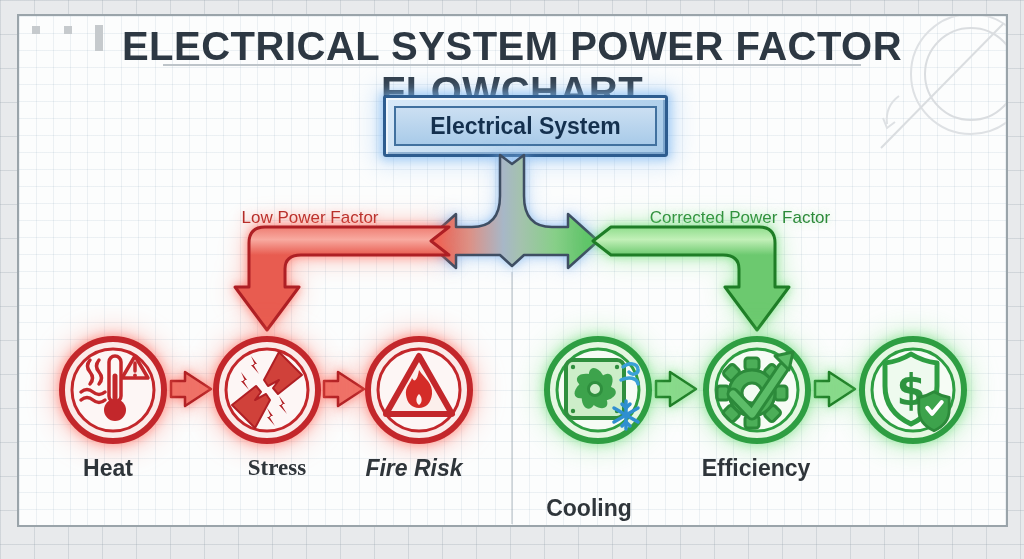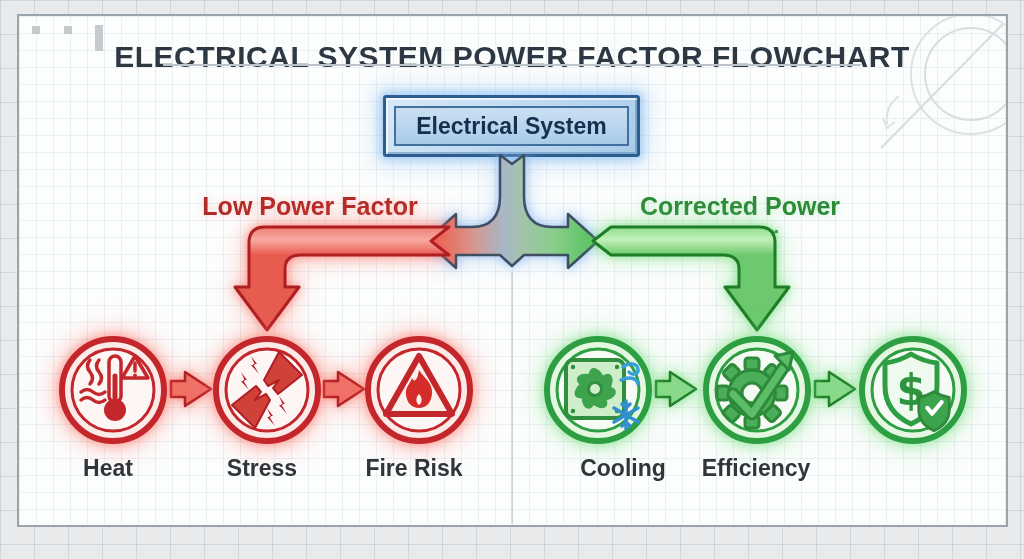--- a/index.html
+++ b/index.html
@@ -8,41 +8,41 @@
     background-color:#e8eaec;
     background-image:linear-gradient(rgba(150,160,172,.28) 1px,transparent 1px),
                      linear-gradient(90deg,rgba(150,160,172,.28) 1px,transparent 1px);
     background-size:34px 34px;}
   .frame{position:absolute;left:17px;top:14px;width:987px;height:509px;
     background-color:#fcfdfd;
     background-image:linear-gradient(rgba(120,150,175,.12) 1px,transparent 1px),
                      linear-gradient(90deg,rgba(120,150,175,.12) 1px,transparent 1px);
     background-size:17px 17px;
     border:2px solid #9aa4aa;}
-  .title{position:absolute;left:0;top:40px;width:100%;text-align:center;
-    font-size:30px;font-weight:700;color:#2d3843;letter-spacing:.5px;}
+  .title{position:absolute;left:0;top:24px;width:100%;text-align:center;
+    font-size:40px;font-weight:700;color:#2d3843;letter-spacing:.5px;}
   .title-underline{position:absolute;left:163px;top:64px;width:698px;height:2px;background:#bdc4c9;}
   .deco-sq{position:absolute;width:8px;height:8px;background:#c6cacd;}
   .deco-bar{position:absolute;width:8px;height:26px;background:#c6cacd;}
   .deco-arcs{position:absolute;left:853px;top:16px;width:153px;height:150px;overflow:hidden;pointer-events:none;}
   .divider{position:absolute;left:511px;top:272px;width:2px;height:252px;background:rgba(150,160,170,.35);}
 
-  .es-box{position:absolute;left:383px;top:95px;width:257px;height:62px;box-sizing:border-box;
+  .es-box{position:absolute;left:383px;top:95px;width:285px;height:62px;box-sizing:border-box;
     background:linear-gradient(135deg,#d8e9f8,#a8cbe9);
     border:3px solid #2d5c8f;border-radius:3px;
     box-shadow:0 0 9px 3px rgba(120,180,240,.55),0 0 22px 9px rgba(140,190,245,.33),
       inset 2px 2px 0 rgba(255,255,255,.65), inset -2px -2px 0 rgba(70,120,170,.45);
     display:flex;align-items:center;justify-content:center;}
   .es-inner{border:2px solid #41719f;background:linear-gradient(180deg,#cbdff2,#a9cbe9);
     width:calc(100% - 16px);height:calc(100% - 16px);box-sizing:border-box;
     display:flex;align-items:center;justify-content:center;
     font-size:23px;font-weight:700;color:#14304e;}
 
-  .branch-label{position:absolute;top:192px;width:250px;text-align:center;
-    font-size:25px;font-weight:700;}
+  .branch-label{position:absolute;top:208px;width:250px;text-align:center;
+    font-size:17px;font-weight:400;}
   .branch-label.red{left:185px;color:#b22a27;text-shadow:0 0 8px rgba(255,120,110,.35);}
   .branch-label.green{left:615px;color:#2c8a39;text-shadow:0 0 8px rgba(110,220,120,.35);}
 
   .arrows-layer{position:absolute;left:0;top:0;width:1024px;height:559px;pointer-events:none;}
   .glow-red{filter:drop-shadow(0 0 5px rgba(255,90,75,.6)) drop-shadow(0 0 13px rgba(255,110,90,.45));}
   .glow-green{filter:drop-shadow(0 0 5px rgba(90,215,100,.6)) drop-shadow(0 0 13px rgba(110,225,120,.45));}
   .glow-blue{filter:drop-shadow(0 0 5px rgba(130,180,235,.7)) drop-shadow(0 0 11px rgba(150,195,245,.45));}
 
   .node{position:absolute;top:330px;width:120px;height:120px;}
   .node svg{width:120px;height:120px;display:block;}
@@ -158,32 +158,32 @@
       <path d="M72,22 L95,45 L71,64 L66,58 L72,50 L61,56 L57,50 Z" fill="#d0413a" stroke="#b01f24" stroke-width="2" stroke-linejoin="round"></path>
       <path d="M48,98 L25,75 L49,56 L54,62 L48,70 L59,64 L63,70 Z" fill="#d0413a" stroke="#b01f24" stroke-width="2" stroke-linejoin="round"></path>
       <g fill="#b01f24">
         <path transform="translate(44,26)" d="M0,0 L6,8 L2,8 L8,18 L0,9 L4,9 Z"></path>
         <path transform="translate(34,42)" d="M0,0 L6,8 L2,8 L8,18 L0,9 L4,9 Z"></path>
         <path transform="translate(72,66)" d="M0,0 L6,8 L2,8 L8,18 L0,9 L4,9 Z"></path>
         <path transform="translate(60,78)" d="M0,0 L6,8 L2,8 L8,18 L0,9 L4,9 Z"></path>
       </g>
     </svg>
   </div>
-  <div class="node-label" style="left:192px;">Stress</div>
+  <div class="node-label" style="left:207px;font-family:Liberation Serif, serif;">Stress</div>
 
   <div class="node red" style="left:359px;">
     <svg viewBox="0 0 120 120">
       <circle cx="60" cy="60" r="51" fill="#fbeae8" stroke="#c3272b" stroke-width="6"></circle>
       <circle cx="60" cy="60" r="41" fill="#fdf6f5" stroke="#c3272b" stroke-width="3"></circle>
       <path d="M60,26 L93,84 L27,84 Z" fill="#fcefec" stroke="#c3272b" stroke-width="6" stroke-linejoin="round"></path>
       <path d="M60,40 c6,9 14,13 13,24 c-1,9 -6,14 -13,14 c-7,0 -12,-5 -13,-13 c-1,-8 4,-11 6,-17 c2,4 5,4 7,-8 z" fill="#d42c28"></path>
       <path d="M60,64 c3.5,3 3.5,9 0,11 c-3.5,-2 -3.5,-8 0,-11 z" fill="#fcefec"></path>
     </svg>
   </div>
-  <div class="node-label" style="left:344px;">Fire Risk</div>
+  <div class="node-label" style="left:344px;font-style:italic;">Fire Risk</div>
 
   <div class="node green" style="left:538px;">
     <svg viewBox="0 0 120 120">
       <circle cx="60" cy="60" r="51" fill="#e4f7e1" stroke="#2e9e42" stroke-width="6"></circle>
       <circle cx="60" cy="60" r="41" fill="#f6fcf5" stroke="#2e9e42" stroke-width="3"></circle>
       <rect x="28" y="30" width="58" height="58" rx="7" fill="#cdeec9" stroke="#2f8f3e" stroke-width="4"></rect>
       <g fill="#2f8f3e">
         <circle cx="35" cy="37" r="2.2"></circle>
           <circle cx="79" cy="37" r="2.2"></circle>
         <circle cx="35" cy="81" r="2.2"></circle>
@@ -207,21 +207,21 @@
         <line x1="88" y1="71" x2="88" y2="99"></line>
         <line x1="76" y1="78" x2="100" y2="92"></line>
         <line x1="100" y1="78" x2="76" y2="92"></line>
         <line x1="84" y1="74" x2="88" y2="78"></line>
           <line x1="92" y1="74" x2="88" y2="78"></line>
         <line x1="84" y1="96" x2="88" y2="92"></line>
           <line x1="92" y1="96" x2="88" y2="92"></line>
       </g>
     </svg>
   </div>
-  <div class="node-label" style="left:553px;">Cooling</div>
+  <div class="node-label" style="left:519px;margin-top:40px;">Cooling</div>
 
   <div class="node green" style="left:697px;">
     <svg viewBox="0 0 120 120">
       <circle cx="60" cy="60" r="51" fill="#e4f7e1" stroke="#2e9e42" stroke-width="6"></circle>
       <circle cx="60" cy="60" r="41" fill="#f6fcf5" stroke="#2e9e42" stroke-width="3"></circle>
       <g transform="translate(55,63)" fill="#4cae58" stroke="#2c8a3a" stroke-width="3" stroke-linejoin="round">
         <rect x="-7" y="-35" width="14" height="12" rx="3"></rect>
         <rect x="-7" y="-35" width="14" height="12" rx="3" transform="rotate(45)"></rect>
         <rect x="-7" y="-35" width="14" height="12" rx="3" transform="rotate(90)"></rect>
         <rect x="-7" y="-35" width="14" height="12" rx="3" transform="rotate(135)"></rect>

